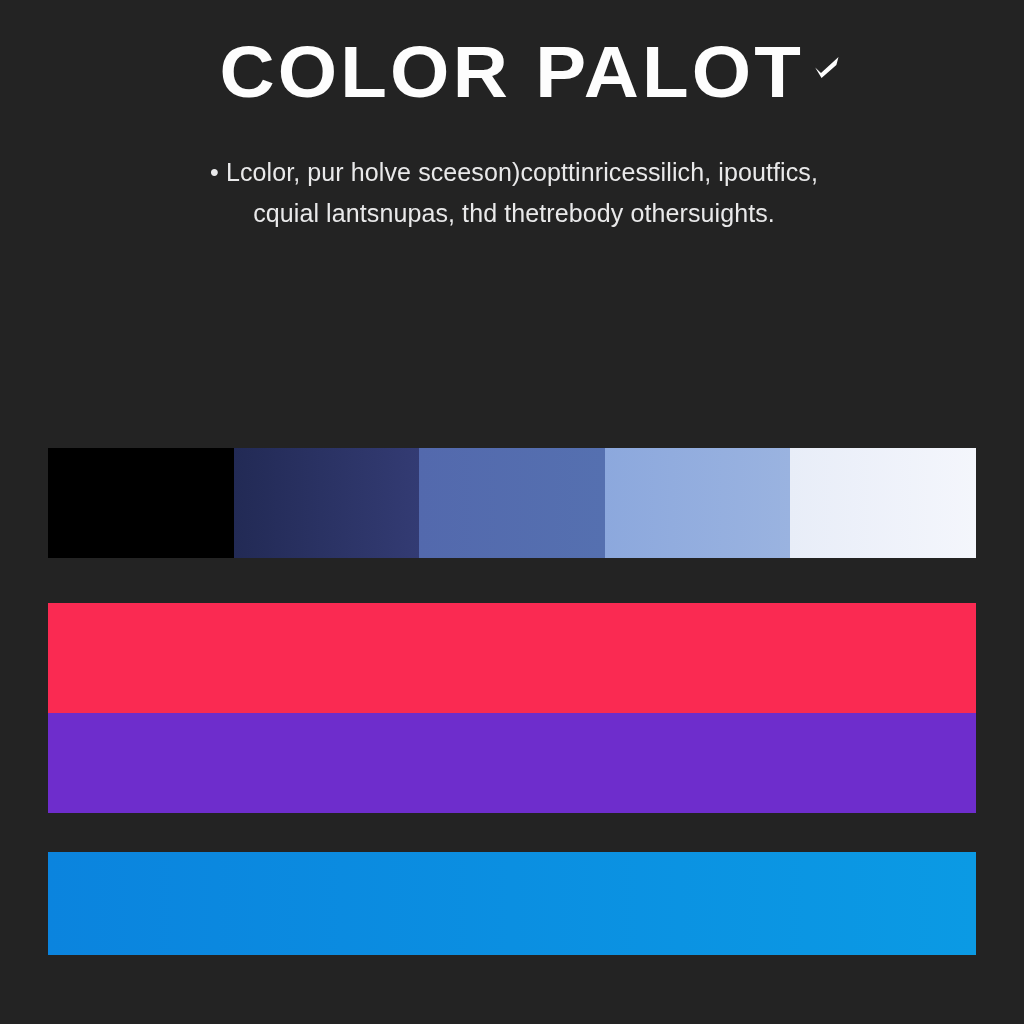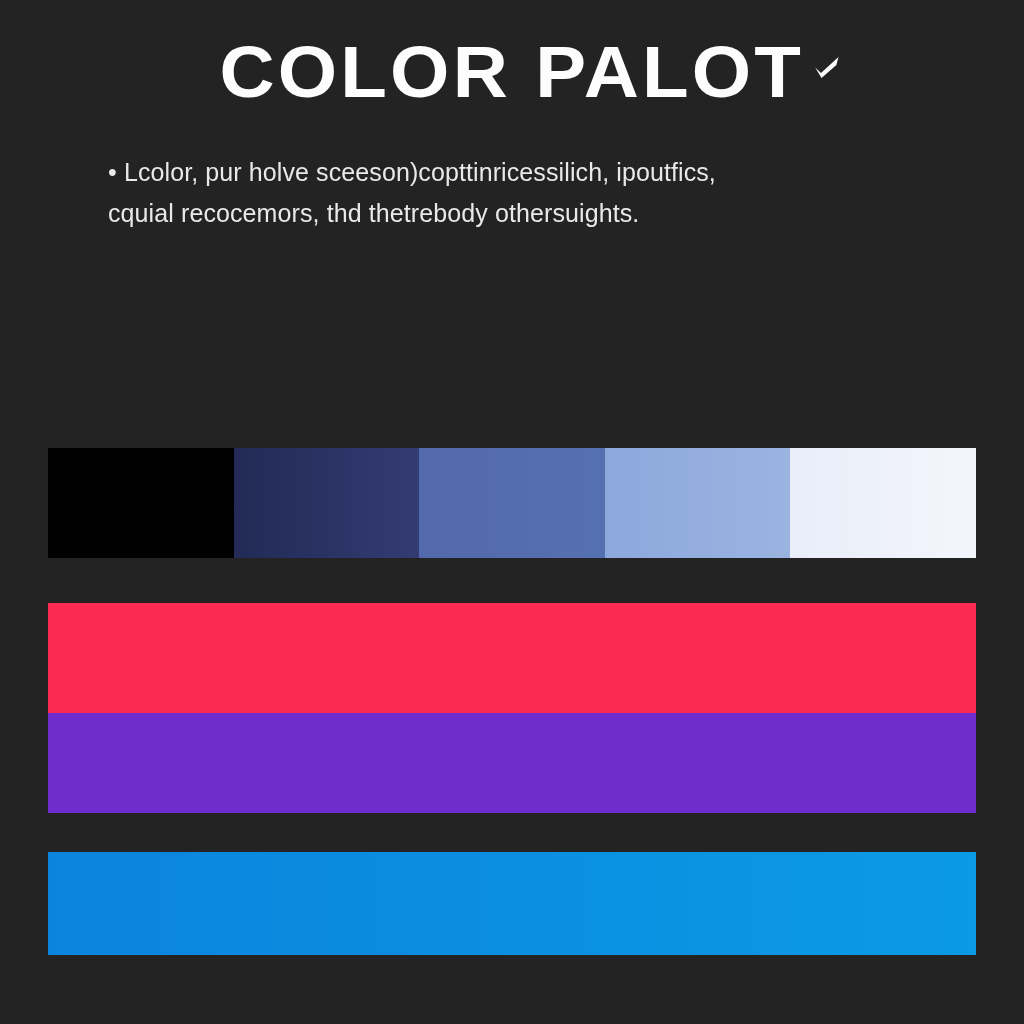--- a/index.html
+++ b/index.html
@@ -57,20 +57,21 @@
     color: #fdfdfd;
   }
   .title-mark svg { display: block; width: 26px; height: 26px; }
 
   
   .body-copy {
     position: absolute;
     left: 108px;
     top: 152px;
     width: 812px;
+    text-align: center;
     color: #e9e9ea;
     font-size: 25px;
     line-height: 41px;
     font-weight: 400;
     letter-spacing: 0.1px;
   }
   .body-line {
     display: block;
     white-space: nowrap;
   }
@@ -125,21 +126,21 @@
       <span class="title-mark">
         <svg viewBox="0 0 26 26" aria-hidden="true">
           <path d="M2 13.5 L7.5 19 L24 3 L22 11 L8 24 Z" fill="currentColor"></path>
         </svg>
       </span>
     </div>
   </div>
 
   <div class="body-copy" style="color: rgb(233, 233, 234);">
     <span class="body-line first">• Lcolor, pur holve sceeson)copttinricessilich, ipoutfics,</span>
-    <span class="body-line">cquial recocemors, thd thetrebody othersuights.</span>
+    <span class="body-line">cquial lantsnupas, thd thetrebody othersuights.</span>
   </div>
 
   <div class="bar-stack ramp-bar">
     <div class="ramp-seg" style="background: rgb(0, 0, 0);"></div>
     <div class="ramp-seg" style="background: linear-gradient(90deg, rgb(34, 42, 85) 0%, rgb(51, 59, 115) 100%);"></div>
     <div class="ramp-seg" style="background: linear-gradient(90deg, rgb(83, 105, 173) 0%, rgb(85, 112, 176) 100%);"></div>
     <div class="ramp-seg" style="background: linear-gradient(90deg, rgb(140, 168, 221) 0%, rgb(154, 179, 224) 100%);"></div>
     <div class="ramp-seg" style="background: linear-gradient(90deg, rgb(232, 237, 248) 0%, rgb(244, 246, 252) 100%);"></div>
   </div>
 

